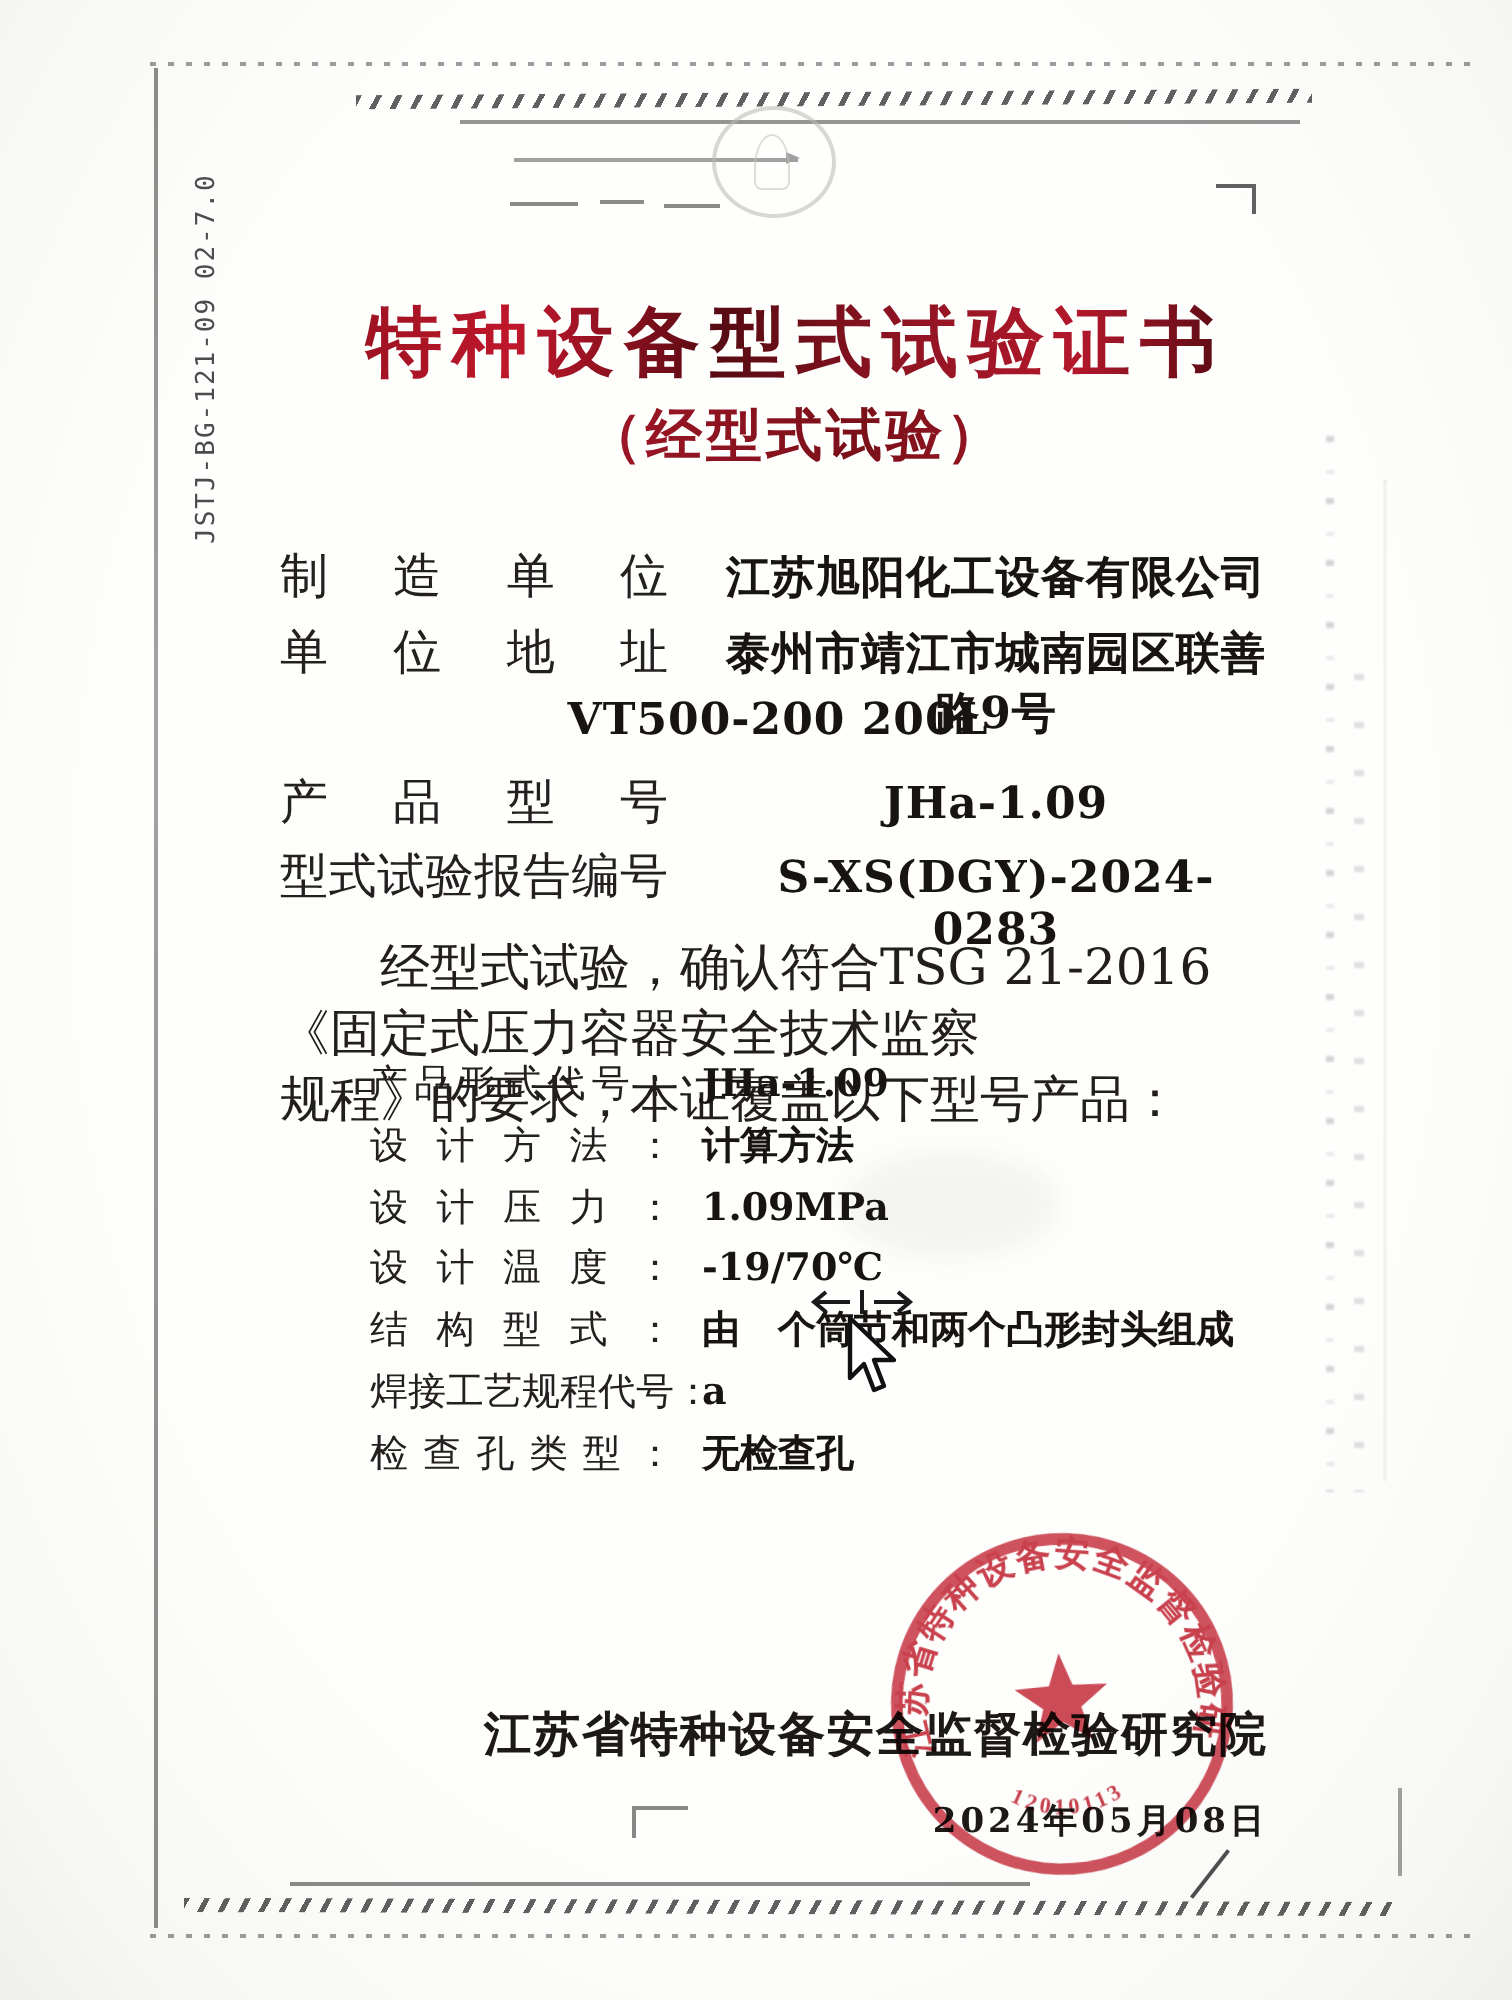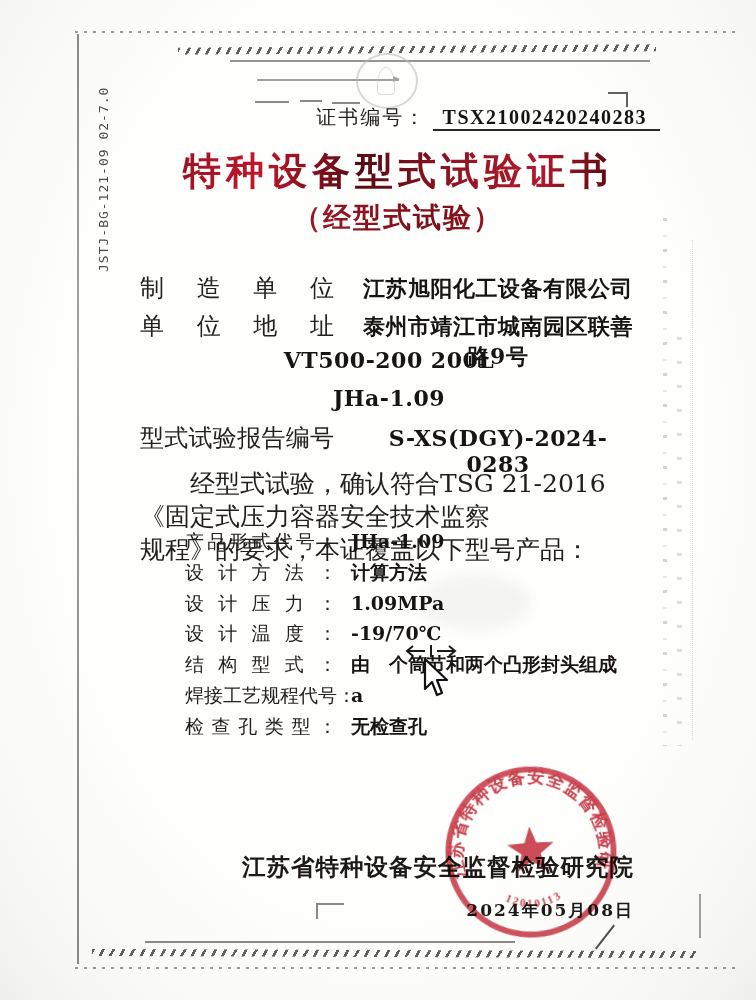--- a/index.html
+++ b/index.html
@@ -113,41 +113,38 @@
   <div class="smudge"></div>
   <div class="thinline" style="left:145px;top:941px;width:370px;height:1.5px;opacity:.55;"></div>
   <div class="zigzag" style="left:92px;top:950px;width:608px;transform:rotate(.2deg);"></div>
   <div class="dotline" style="left:75px;top:967px;width:665px;"></div>
   <div class="bracket-bl"></div>
   <div class="slash-br"></div>
   <div class="vshort-br"></div>
 
   <div class="vcode">JSTJ-BG-121-09 02-7.0</div>
 
-  <div class="certline">
-    <span class="lbl">证书编号：</span>
-    <span class="num">TSX21002420240283</span>
-  </div>
 
   <div class="title">特种设备型式试验证书</div>
   <div class="subtitle">（经型式试验）</div>
 
   <div class="fields">
     <div class="frow">
       <span class="flabel">制造单位</span>
       <span class="fvalue">江苏旭阳化工设备有限公司</span>
     </div>
     <div class="frow">
       <span class="flabel">单位地址</span>
       <span class="fvalue">泰州市靖江市城南园区联善路9号</span>
     </div>
     <div class="frow">
       <span class="fvalue">VT500-200 200L</span>
     </div>
     <div class="frow">
+      <span class="flabel">产品型号</span>
       <span class="fvalue">JHa-1.09</span>
     </div>
     <div class="frow">
       <span class="flabel">型式试验报告编号</span>
       <span class="fvalue">S-XS(DGY)-2024-0283</span>
     </div>
   </div>
 
   <div class="statement">
     <div class="l1">经型式试验，确认符合TSG 21-2016《固定式压力容器安全技术监察</div>

